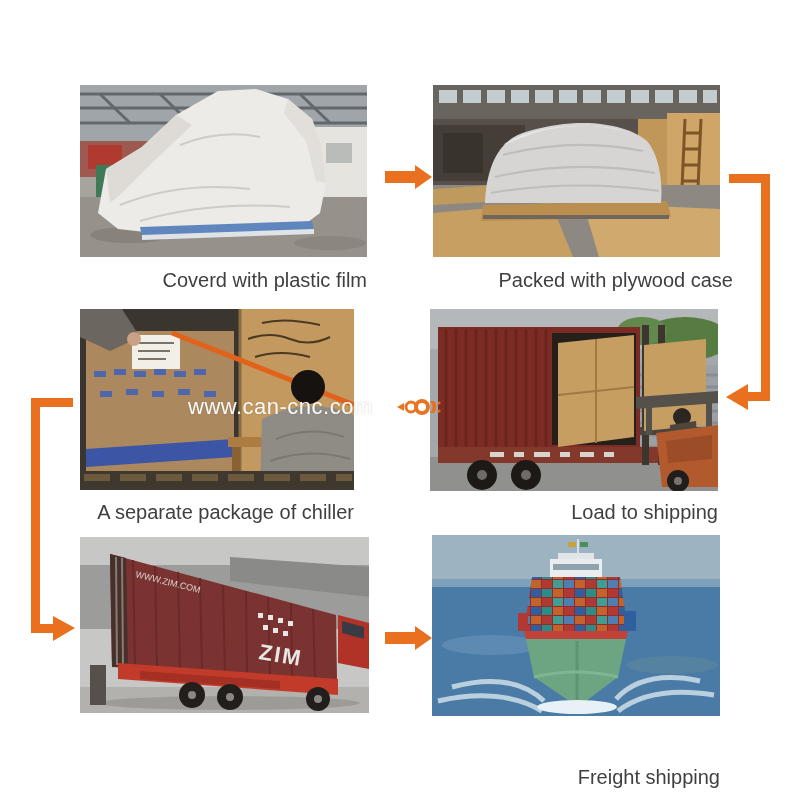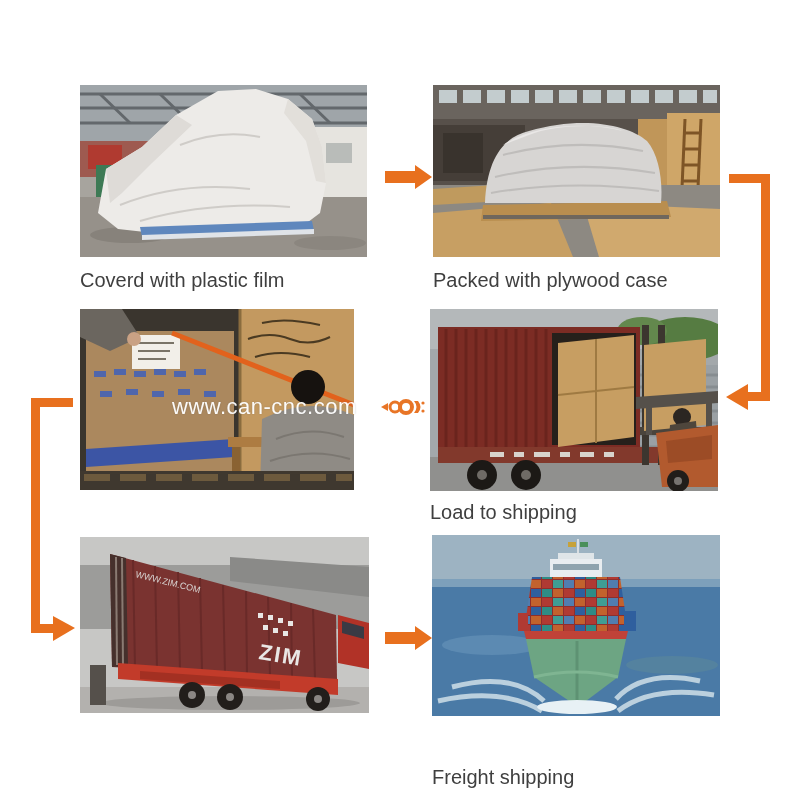--- a/index.html
+++ b/index.html
@@ -1,23 +1,23 @@
 <!DOCTYPE html>
 <html style="--arrow: #E8701E; --caption: #3F3F3F; --watermark: #FFFFFF;"><head>
 <meta charset="utf-8">
 <style>
   html,body{margin:0;padding:0;background:#ffffff;}
   body{width:800px;height:800px;font-family:"Liberation Sans",sans-serif;}
   .canvas{position:relative;width:800px;height:800px;background:#fff;overflow:hidden;}
   .photo{position:absolute;margin:0;padding:0;overflow:hidden;}
   .photo svg{display:block;width:100%;height:100%;}
-  .caption{position:absolute;text-align:left;font-size:20px;line-height:24px;color:var(--caption,#3f3f3f);}
+  .caption{position:absolute;text-align:right;font-size:20px;line-height:24px;color:var(--caption,#3f3f3f);}
   .arrows{position:absolute;left:0;top:0;width:800px;height:800px;pointer-events:none;z-index:4;}
   .arrow{fill:var(--arrow,#E8701E);}
-  .watermark{position:absolute;left:172px;top:394px;display:flex;align-items:center;gap:24px;z-index:6;
+  .watermark{position:absolute;left:188px;top:394px;display:flex;align-items:center;gap:24px;z-index:6;
              color:var(--watermark,#fff);font-size:22px;letter-spacing:.5px;opacity:.96;
              text-shadow:0 0 2px rgba(90,90,90,.35);white-space:nowrap;}
   .wlogo{width:44px;height:24px;flex:0 0 auto;}
 </style>
 </head>
 <body>
 
 <div class="canvas">
 
   <figure class="photo" style="left:80px;top:85px;width:287px;height:172px">
@@ -332,21 +332,22 @@
         <polygon points="92,96 196,96 194,104 94,104" fill="#c04238"></polygon>
         <polygon points="94,104 194,104 186,142 146,172 102,142" fill="#6da583"></polygon>
         <line x1="145" y1="106" x2="145" y2="170" stroke="#5e9273" stroke-width="3"></line>
         <path d="M102,142 Q145,132 186,142" stroke="#7fb592" stroke-width="3" fill="none"></path>
         <ellipse cx="145" cy="172" rx="40" ry="7" fill="#e8f1f5"></ellipse>
       </g>
     </svg>
   </figure>
 
   <div class="caption" style="left:80px;top:268px;width:287px">Coverd with plastic film</div>
-  <div class="caption" style="left:433px;top:268px;width:287px">Packed with plywood case</div>
+  <div class="caption" style="left:446px;top:268px;width:287px">Packed with plywood case</div>
+  <div class="caption" style="left:80px;top:500px;width:274px">A separate package of chiller</div>
   <div class="caption" style="left:430px;top:500px;width:288px">Load to shipping</div>
   <div class="caption" style="left:432px;top:765px;width:288px">Freight shipping</div>
 
   <svg class="arrows" viewBox="0 0 800 800">
     <path class="arrow" d="M385 171 H415 V165 L432 177 L415 189 V183 H385 Z"></path>
     <g class="arrow">
       <rect x="729" y="174" width="41" height="9"></rect>
       <rect x="761" y="174" width="9" height="222"></rect>
       <rect x="748" y="392" width="22" height="9"></rect>
       <polygon points="748,384 748,410 726,397"></polygon>

